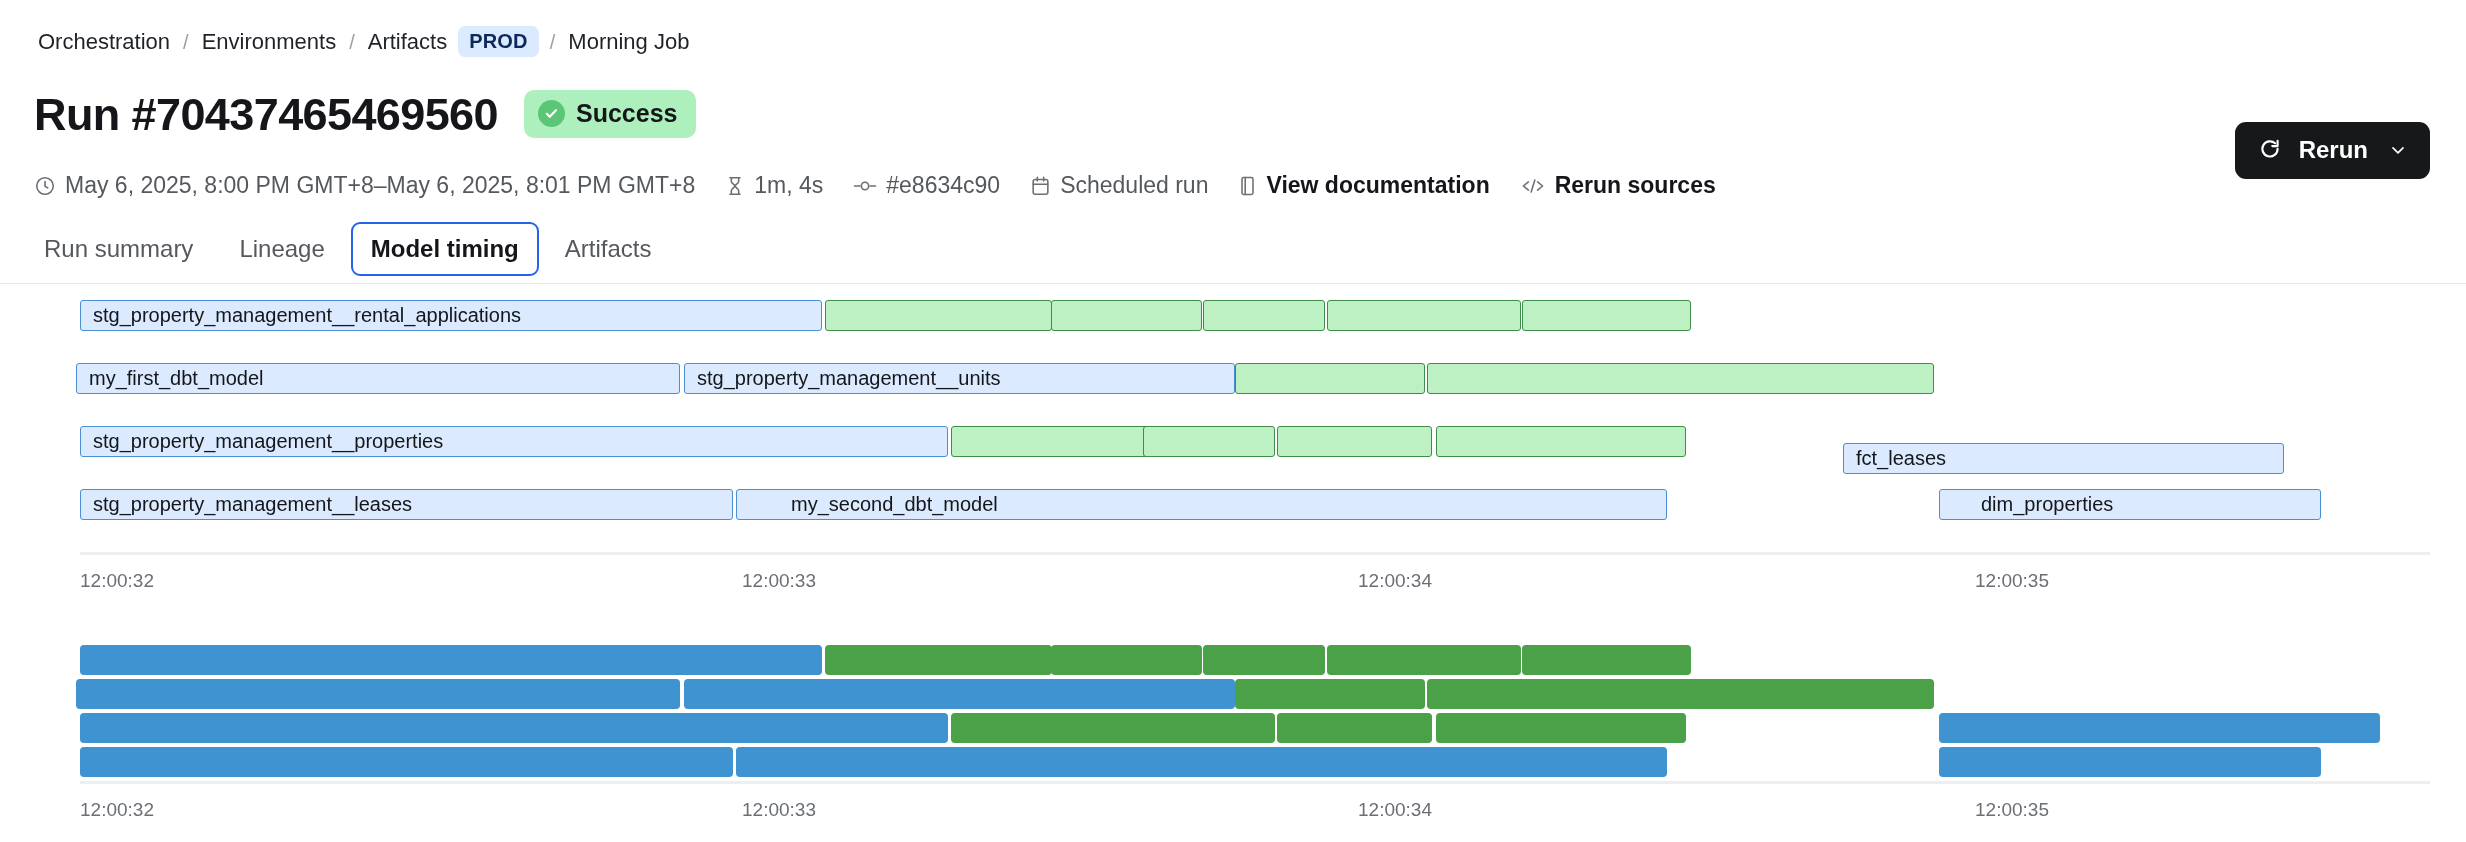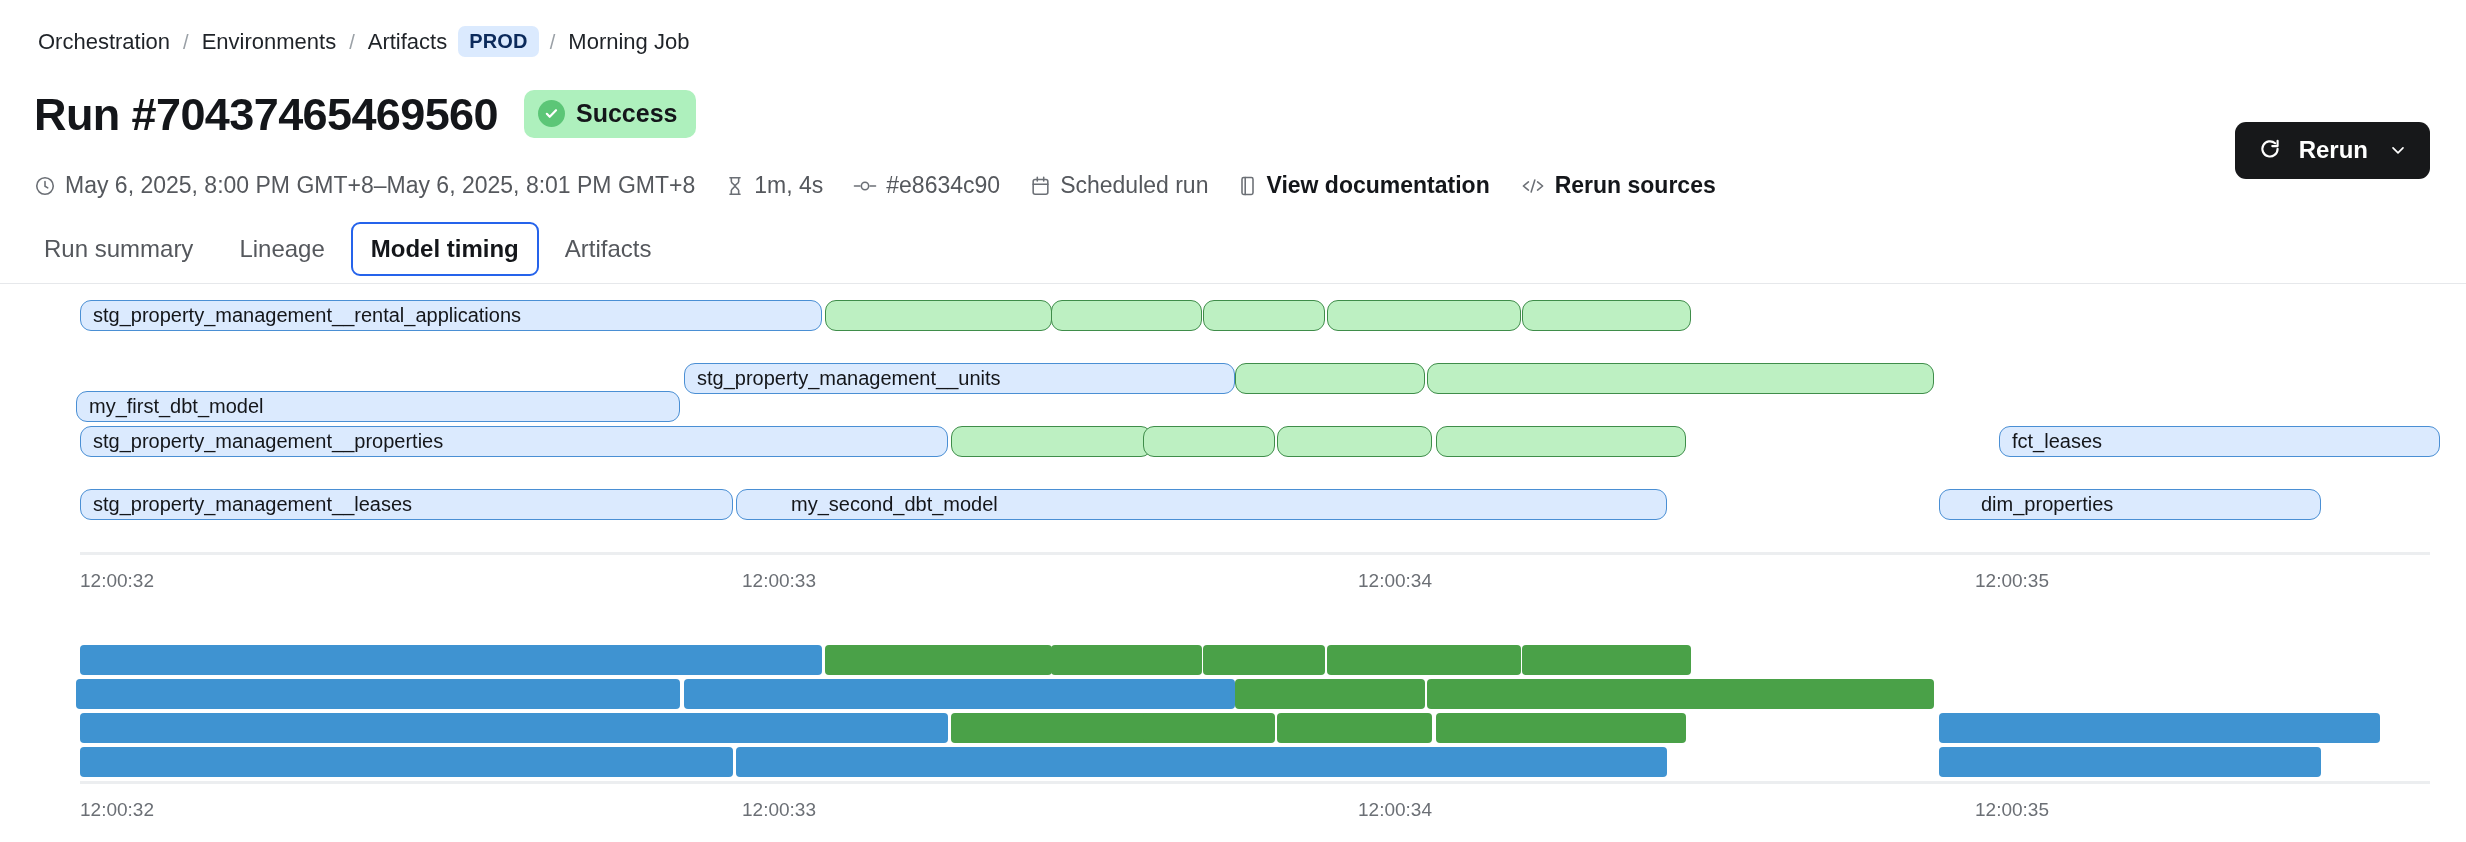--- a/index.html
+++ b/index.html
@@ -77,21 +77,21 @@
 
   .hr {
     position: absolute; left: 0; top: 283px; width: 2466px; height: 1px; background: #e6e8eb;
   }
 
   
   .gantt { position: absolute; left: 0; top: 300px; width: 2466px; }
   .track { position: relative; height: 31px; margin-bottom: 32px; }
   .bar {
     position: absolute; top: 0; height: 31px;
-    border-radius: 11px; border: 1.5px solid;
+    border-radius: 3px; border: 1.5px solid;
     display: flex; align-items: center;
     font-size: 20px; color: #14161a;
     overflow: hidden; white-space: nowrap;
   }
   .bar.blue { background: #dbeafe; border-color: #4a8fd4; }
   .bar.green { background: #bdf0c2; border-color: #3f8d4a; }
   .bar .lbl { padding-left: 12px; }
 
   .axis { position: relative; width: 2466px; height: 42px; }
   .axis-line {
@@ -219,38 +219,38 @@
           <div class="bar blue" style="left: 80px; width: 742px;">
             <span class="lbl">stg_property_management__rental_applications</span>
           </div>
           <div class="bar green" style="left: 825px; width: 227px;"></div>
           <div class="bar green" style="left: 1051px; width: 151px;"></div>
           <div class="bar green" style="left: 1203px; width: 122px;"></div>
           <div class="bar green" style="left: 1327px; width: 194px;"></div>
           <div class="bar green" style="left: 1522px; width: 169px;"></div>
         </div>
         <div class="track">
-          <div class="bar blue" style="left: 76px; width: 604px; margin-top: 28px;">
+          <div class="bar blue" style="left: 76px; width: 604px;">
             <span class="lbl">my_first_dbt_model</span>
           </div>
           <div class="bar blue" style="left: 684px; width: 551px;">
             <span class="lbl">stg_property_management__units</span>
           </div>
           <div class="bar green" style="left: 1235px; width: 190px;"></div>
           <div class="bar green" style="left: 1427px; width: 507px;"></div>
         </div>
         <div class="track">
           <div class="bar blue" style="left: 80px; width: 868px;">
             <span class="lbl">stg_property_management__properties</span>
           </div>
           <div class="bar green" style="left: 951px; width: 201px;"></div>
           <div class="bar green" style="left: 1143px; width: 132px;"></div>
           <div class="bar green" style="left: 1277px; width: 155px;"></div>
           <div class="bar green" style="left: 1436px; width: 250px;"></div>
-          <div class="bar blue" style="left: 1999px; width: 441px;">
+          <div class="bar blue" style="left: 1843px; width: 441px; margin-top: 17px;">
             <span class="lbl">fct_leases</span>
           </div>
         </div>
         <div class="track">
           <div class="bar blue" style="left: 80px; width: 653px;">
             <span class="lbl">stg_property_management__leases</span>
           </div>
           <div class="bar blue" style="left: 736px; width: 931px; padding-left: 42px;">
             <span class="lbl">my_second_dbt_model</span>
           </div>

